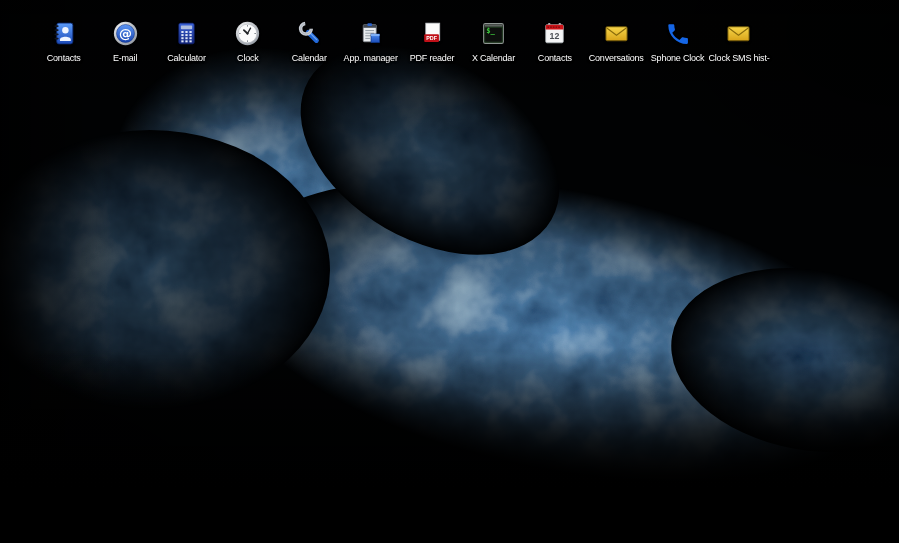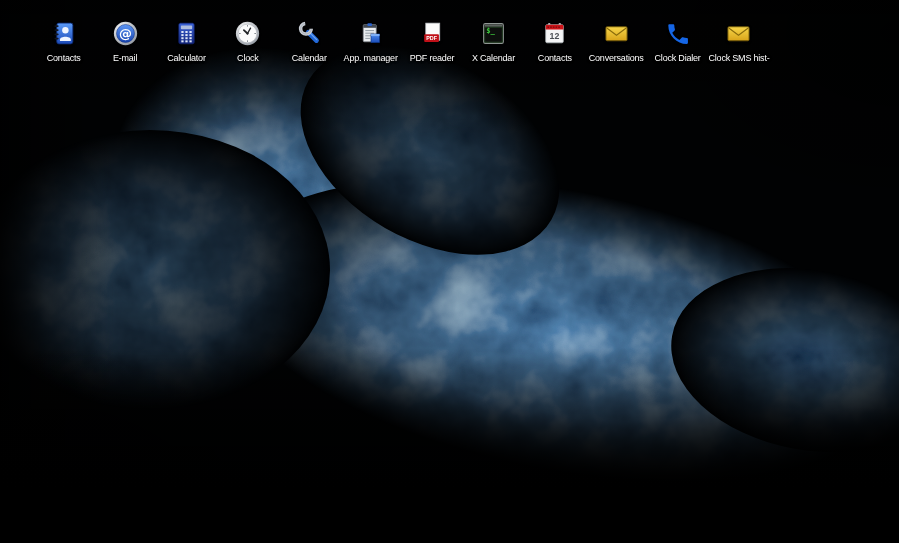--- a/index.html
+++ b/index.html
@@ -276,21 +276,21 @@
 
 
   <div class="cell">
     <div class="art">
       <svg viewBox="0 0 26 26">
         <g transform="translate(1,1) scale(1.05)">
           <path d="M6.62 10.79c1.44 2.83 3.76 5.14 6.59 6.59l2.2-2.21c.27-.27.67-.36 1.02-.24 1.12.37 2.33.57 3.57.57.55 0 1 .45 1 1V20c0 .55-.45 1-1 1-9.39 0-17-7.61-17-17 0-.55.45-1 1-1h3.5c.55 0 1 .45 1 1 0 1.25.2 2.45.57 3.57.11.35.03.74-.25 1.02l-2.2 2.2z" fill="#1566e6"></path>
         </g>
       </svg>
     </div>
-    <div class="label">Clock Dialer</div>
+    <div class="label">Sphone Clock</div>
   </div>
 
 
   <div class="cell">
     <div class="art">
       <svg viewBox="0 0 26 26">
         <defs>
             <linearGradient id="genv3" x1="0" y1="0" x2="0" y2="1">
           <stop offset="0" stop-color="#f7d64a"></stop>
               <stop offset="1" stop-color="#d9a41a"></stop>

